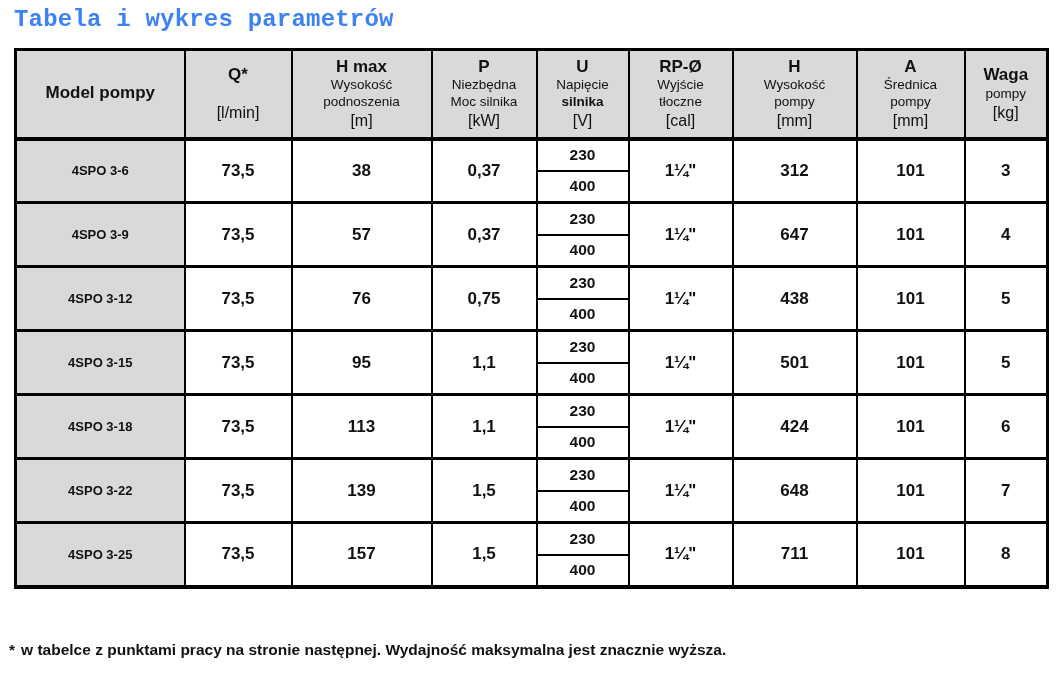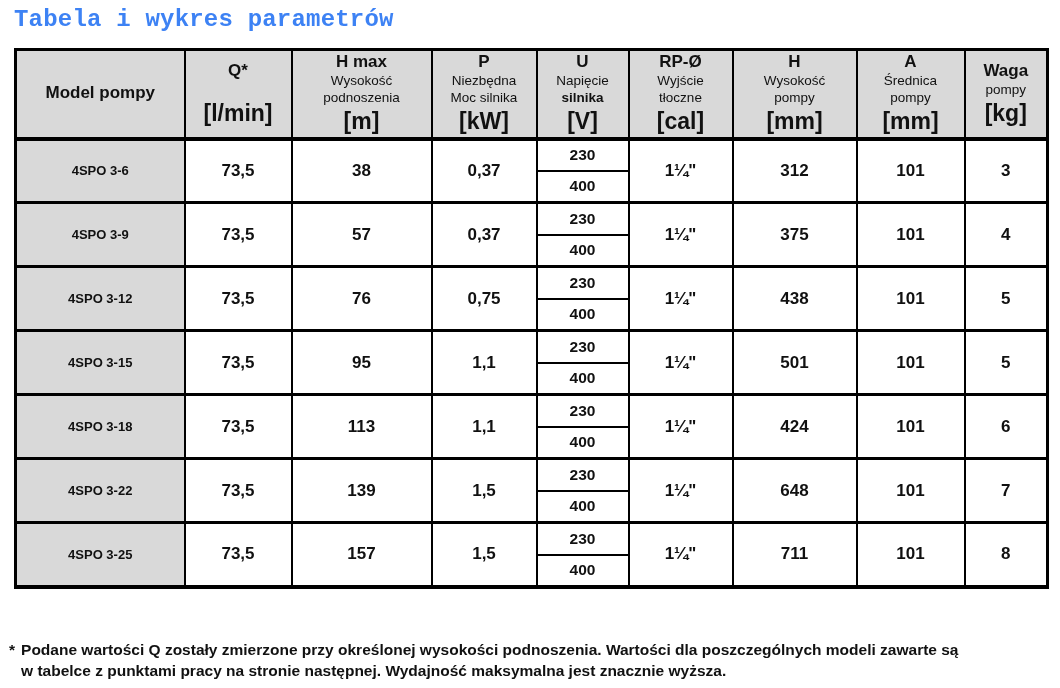--- a/index.html
+++ b/index.html
@@ -53,21 +53,21 @@
   }
   .hwrap {
     display: flex;
     flex-direction: column;
     justify-content: center;
     line-height: 1.22;
   }
   .hsym  { font-weight: 700; font-size: 17px; }
   .hsub  { font-weight: 400; font-size: 13.5px; min-height: 17px; }
   .hsub.b { font-weight: 700; }
-  .hunit { font-weight: 700; font-size: 23px; }
+  .hunit { font-weight: 400; font-size: 16px; }
   table.params tbody td {
     font-weight: 700;
     font-size: 17px;
     background: #ffffff;
   }
   table.params tbody td.model {
     background: var(--grey);
     font-size: 13px;
   }
   table.params tbody td.ucell {
@@ -193,21 +193,21 @@
       <tr>
         <td class="ucell">400</td>
       </tr>
       <tr class="group-start">
         <td class="model" rowspan="2">4SPO 3-9</td>
         <td rowspan="2">73,5</td>
         <td rowspan="2">57</td>
         <td rowspan="2">0,37</td>
         <td class="ucell">230</td>
         <td rowspan="2">1¼"</td>
-        <td rowspan="2">375</td>
+        <td rowspan="2">647</td>
         <td rowspan="2">101</td>
         <td rowspan="2">4</td>
       </tr>
       <tr>
         <td class="ucell">400</td>
       </tr>
       <tr class="group-start">
         <td class="model" rowspan="2">4SPO 3-12</td>
         <td rowspan="2">73,5</td>
         <td rowspan="2">76</td>
@@ -276,16 +276,15 @@
       </tr>
       <tr>
         <td class="ucell">400</td>
       </tr>
     </tbody>
 </table>
 
 <div class="footnote">
   <span class="fn-marker">*</span>
   <span class="fn-text">
-    <span class="fn-line">Podane wartości Q zostały zmierzone przy określonej wysokości podnoszenia. Wartości dla poszczególnych modeli zawarte są</span>
     <span class="fn-line">w tabelce z punktami pracy na stronie następnej. Wydajność maksymalna jest znacznie wyższa.</span>
   </span>
 </div>
 
 </body></html>

